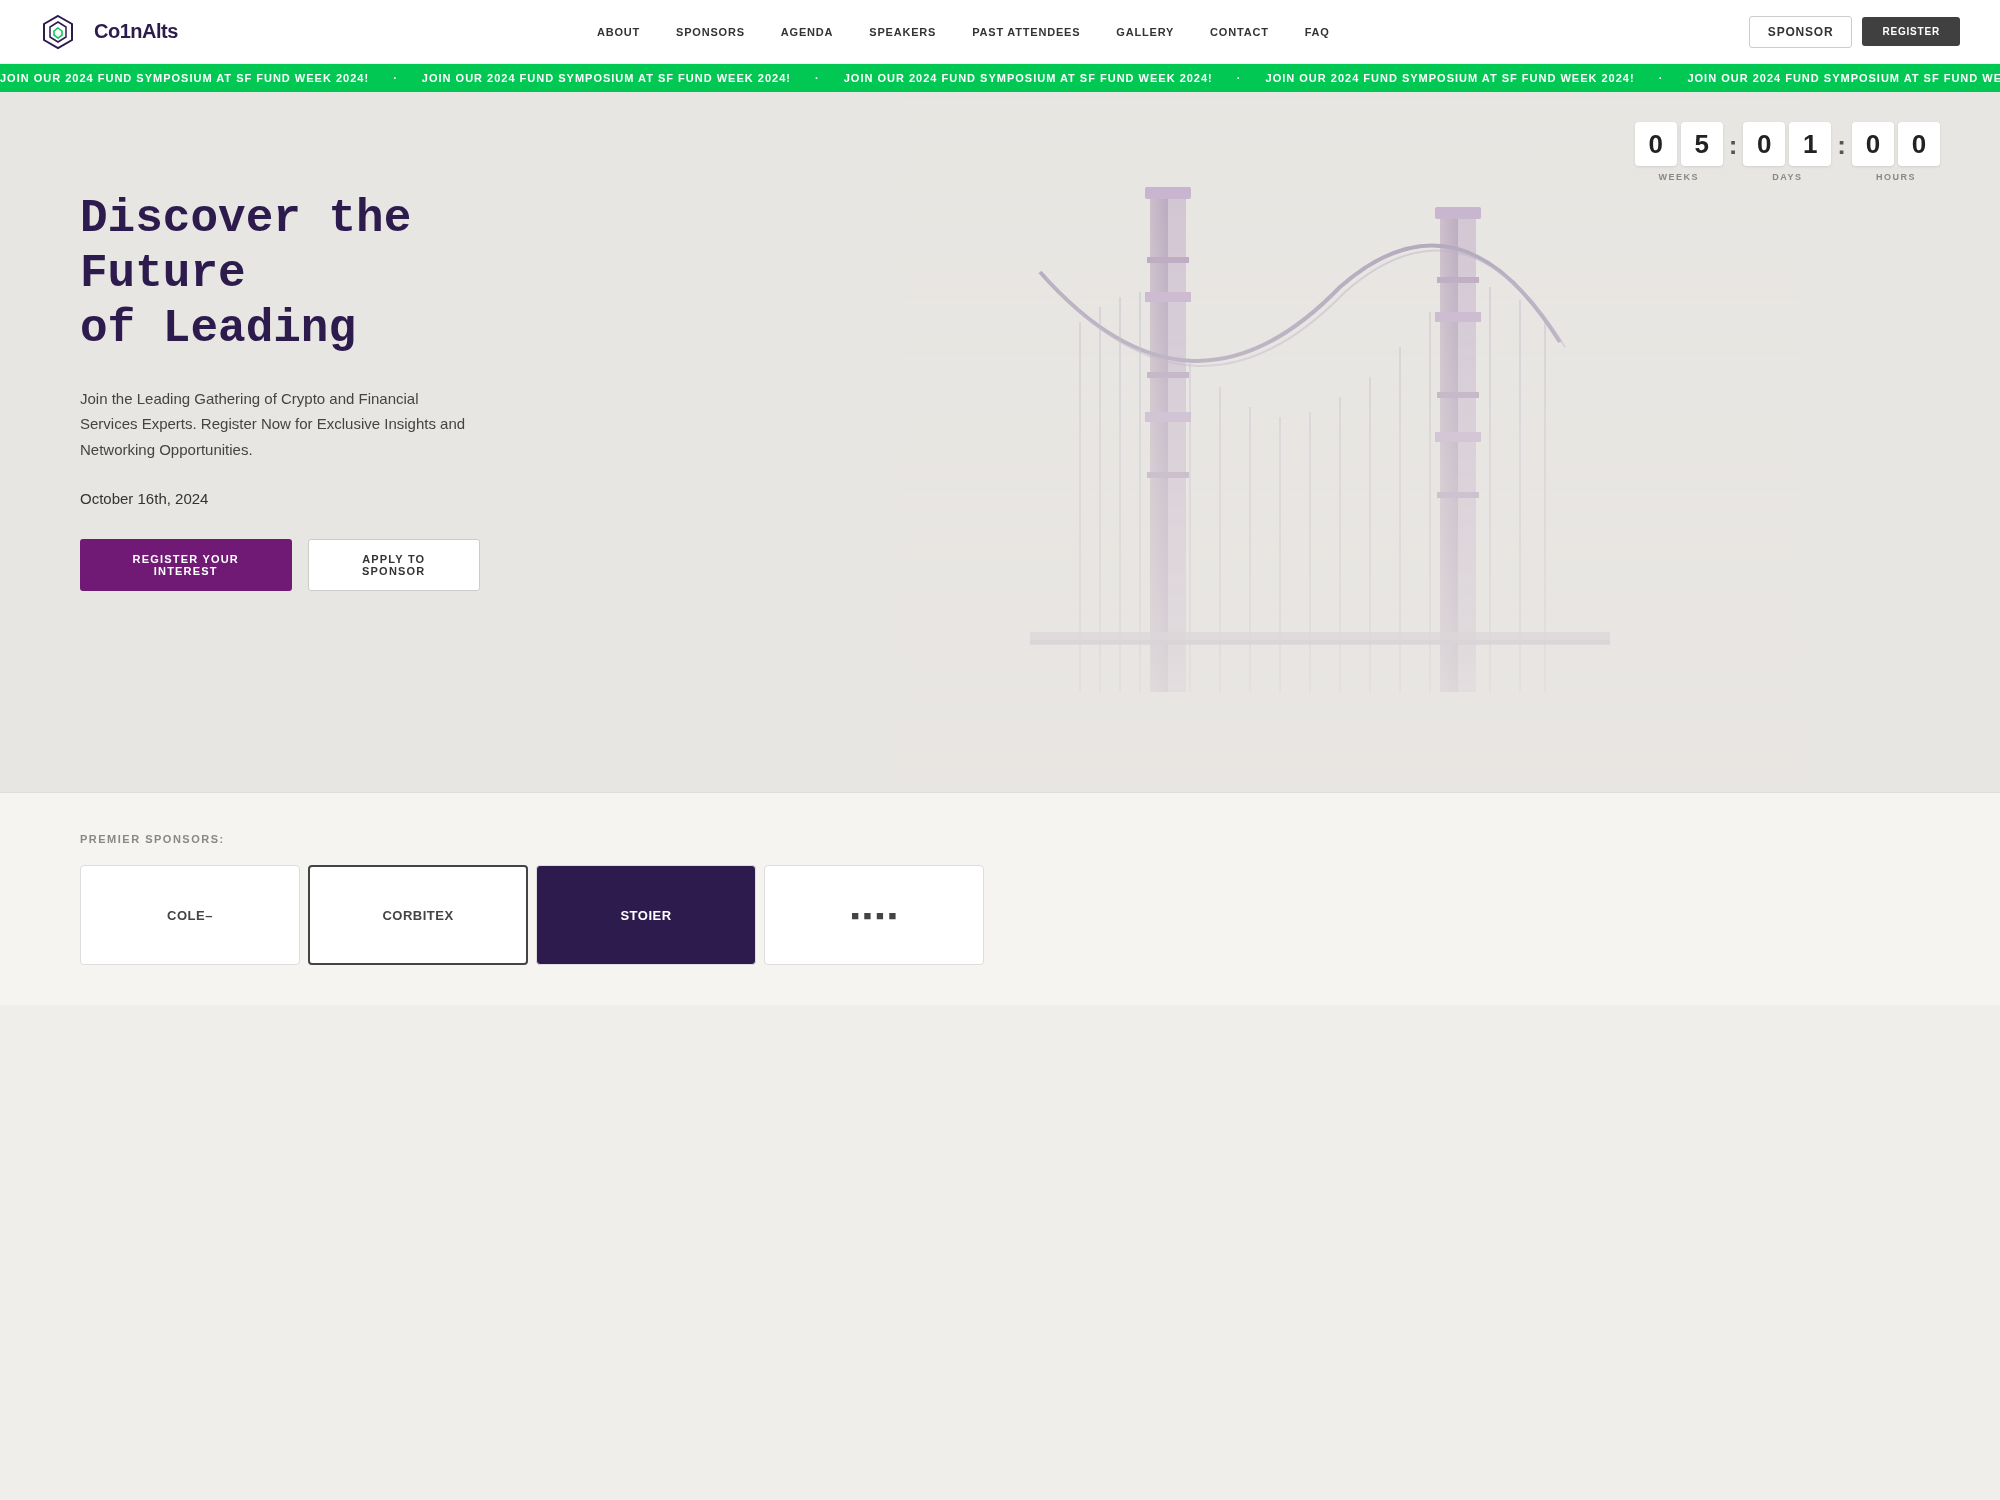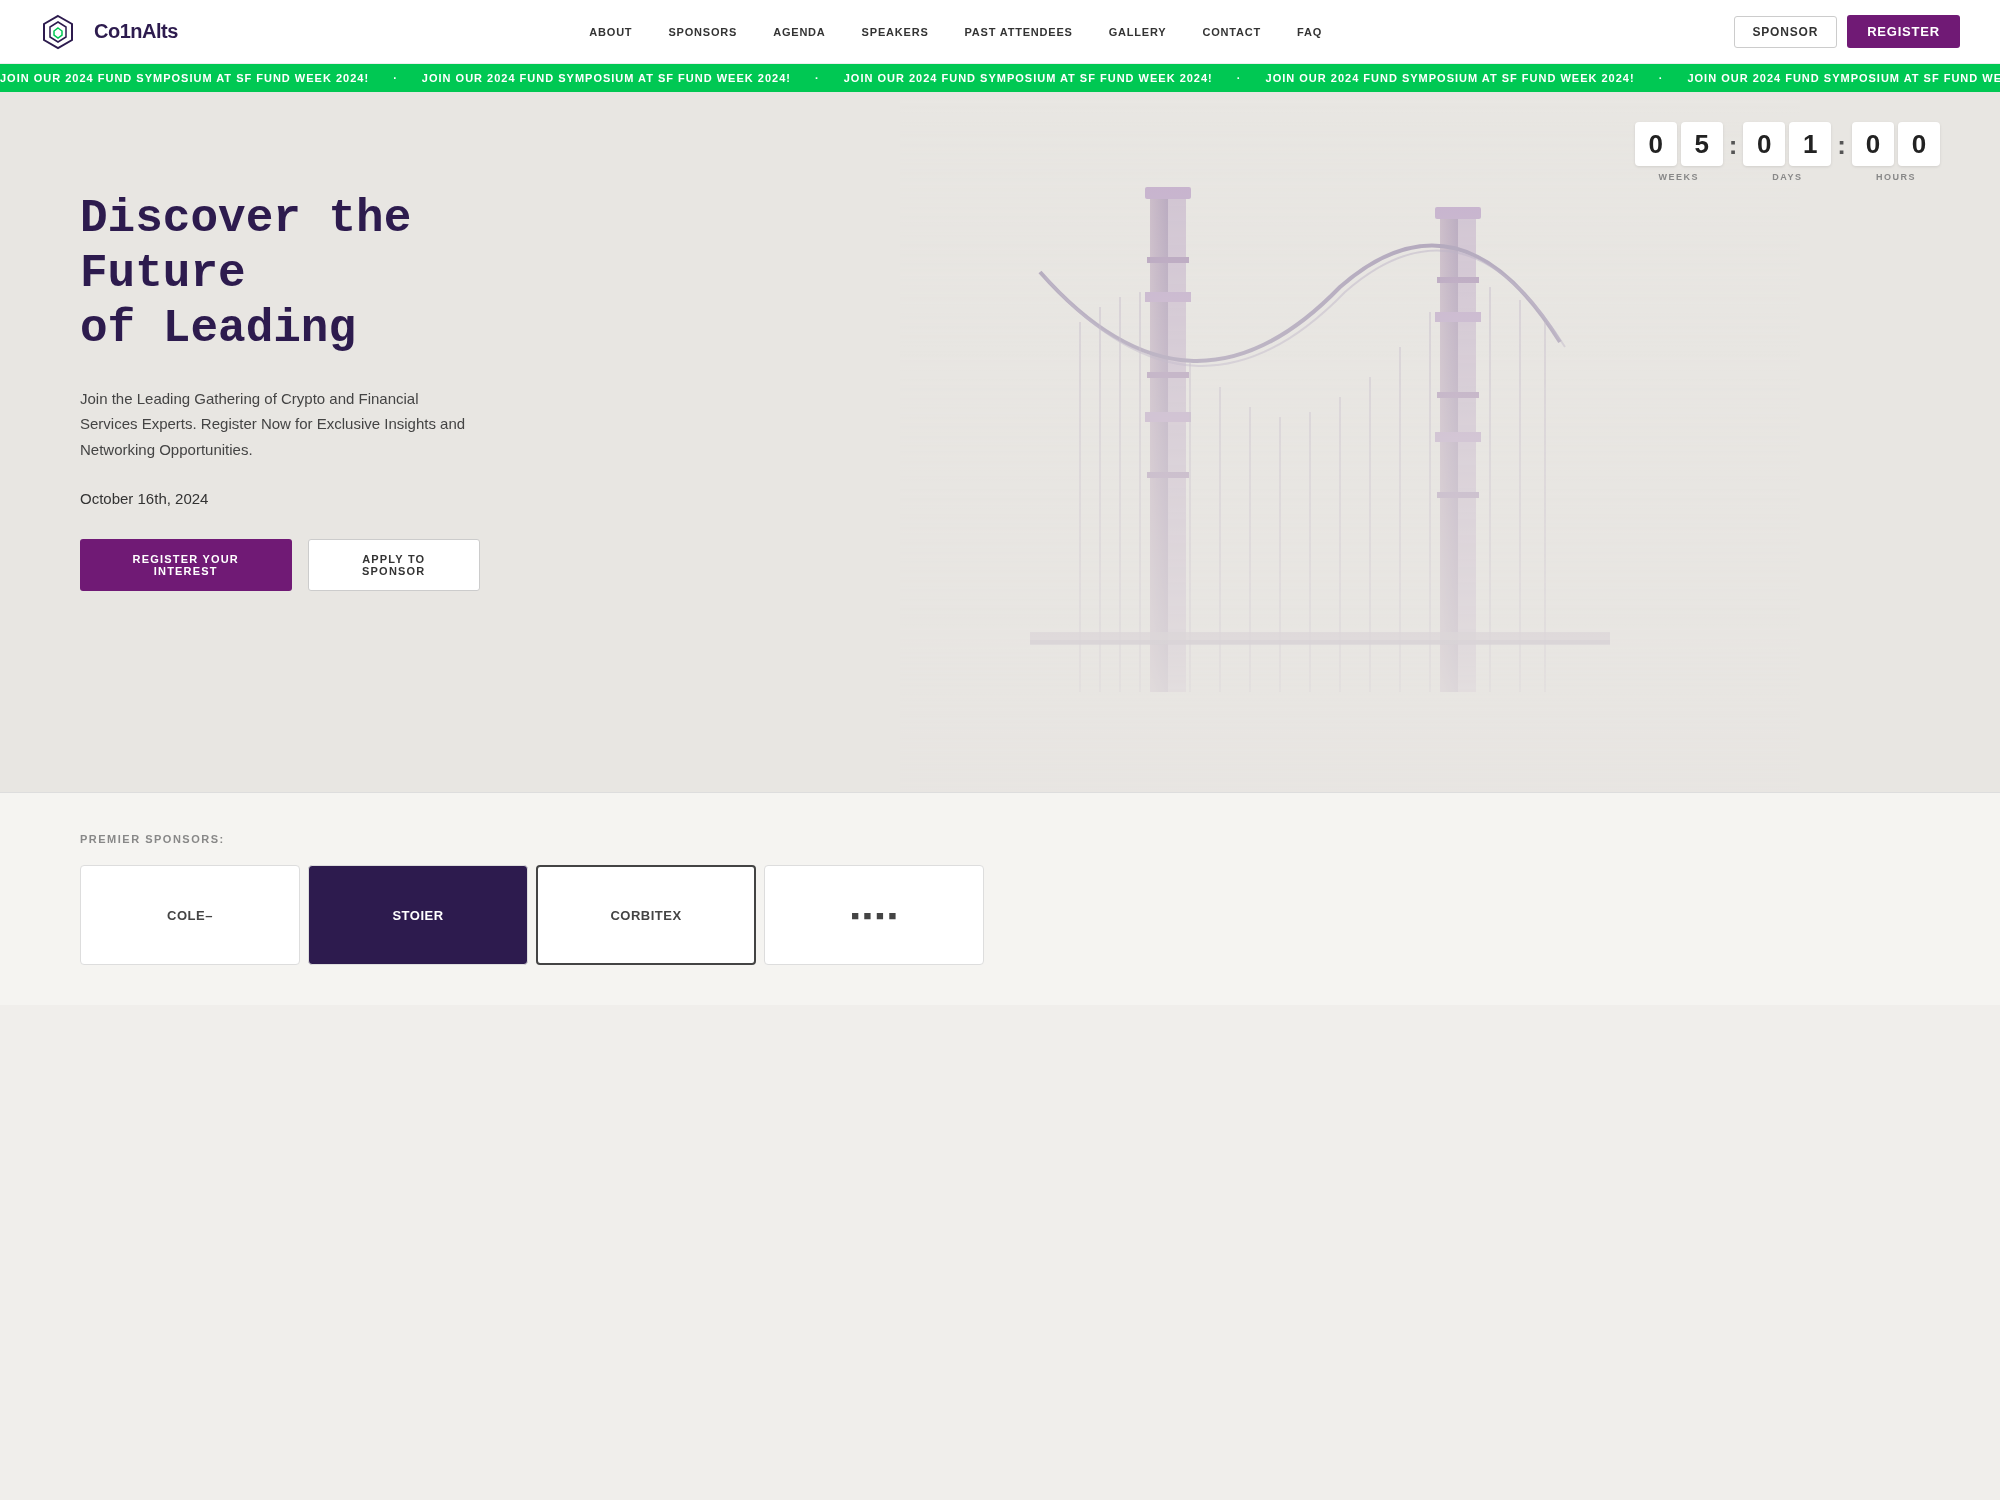--- a/index.html
+++ b/index.html
@@ -59,25 +59,25 @@
       font-weight: 600;
       letter-spacing: 0.8px;
       color: #333;
       background: #fff;
       border: 1px solid #ccc;
       padding: 8px 18px;
       cursor: pointer;
       border-radius: 3px;
     }
     .btn-register-nav {
-      font-size: 13px;
+      font-size: 10px;
       font-weight: 600;
       letter-spacing: 0.8px;
       color: #fff;
-      background: #701a75;
+      background: #404040;
       border: none;
       padding: 9px 20px;
       cursor: pointer;
       border-radius: 3px;
     }
 
     
     .ticker-bar {
       background: #00c853;
       color: #fff;
@@ -430,23 +430,23 @@
     </div>
   </div>
 </section>
 
 <section class="sponsors-section">
   <div class="sponsors-label">PREMIER SPONSORS:</div>
   <div class="sponsors-row">
     <div class="sponsor-card">
       <span class="sponsor-logo-text">COLE–</span>
     </div>
+    <div class="sponsor-card sponsor-card-bordered">
+      <span class="sponsor-logo-text">CORBITEX</span>
+    </div>
     <div class="sponsor-card sponsor-card-dark">
       <span class="sponsor-logo-text sponsor-logo-text-light">STOIER</span>
     </div>
-    <div class="sponsor-card sponsor-card-bordered">
-      <span class="sponsor-logo-text">CORBITEX</span>
-    </div>
     <div class="sponsor-card">
       <span class="sponsor-logo-text">■ ■ ■ ■</span>
     </div>
   </div>
 </section>
 
 </body></html>

